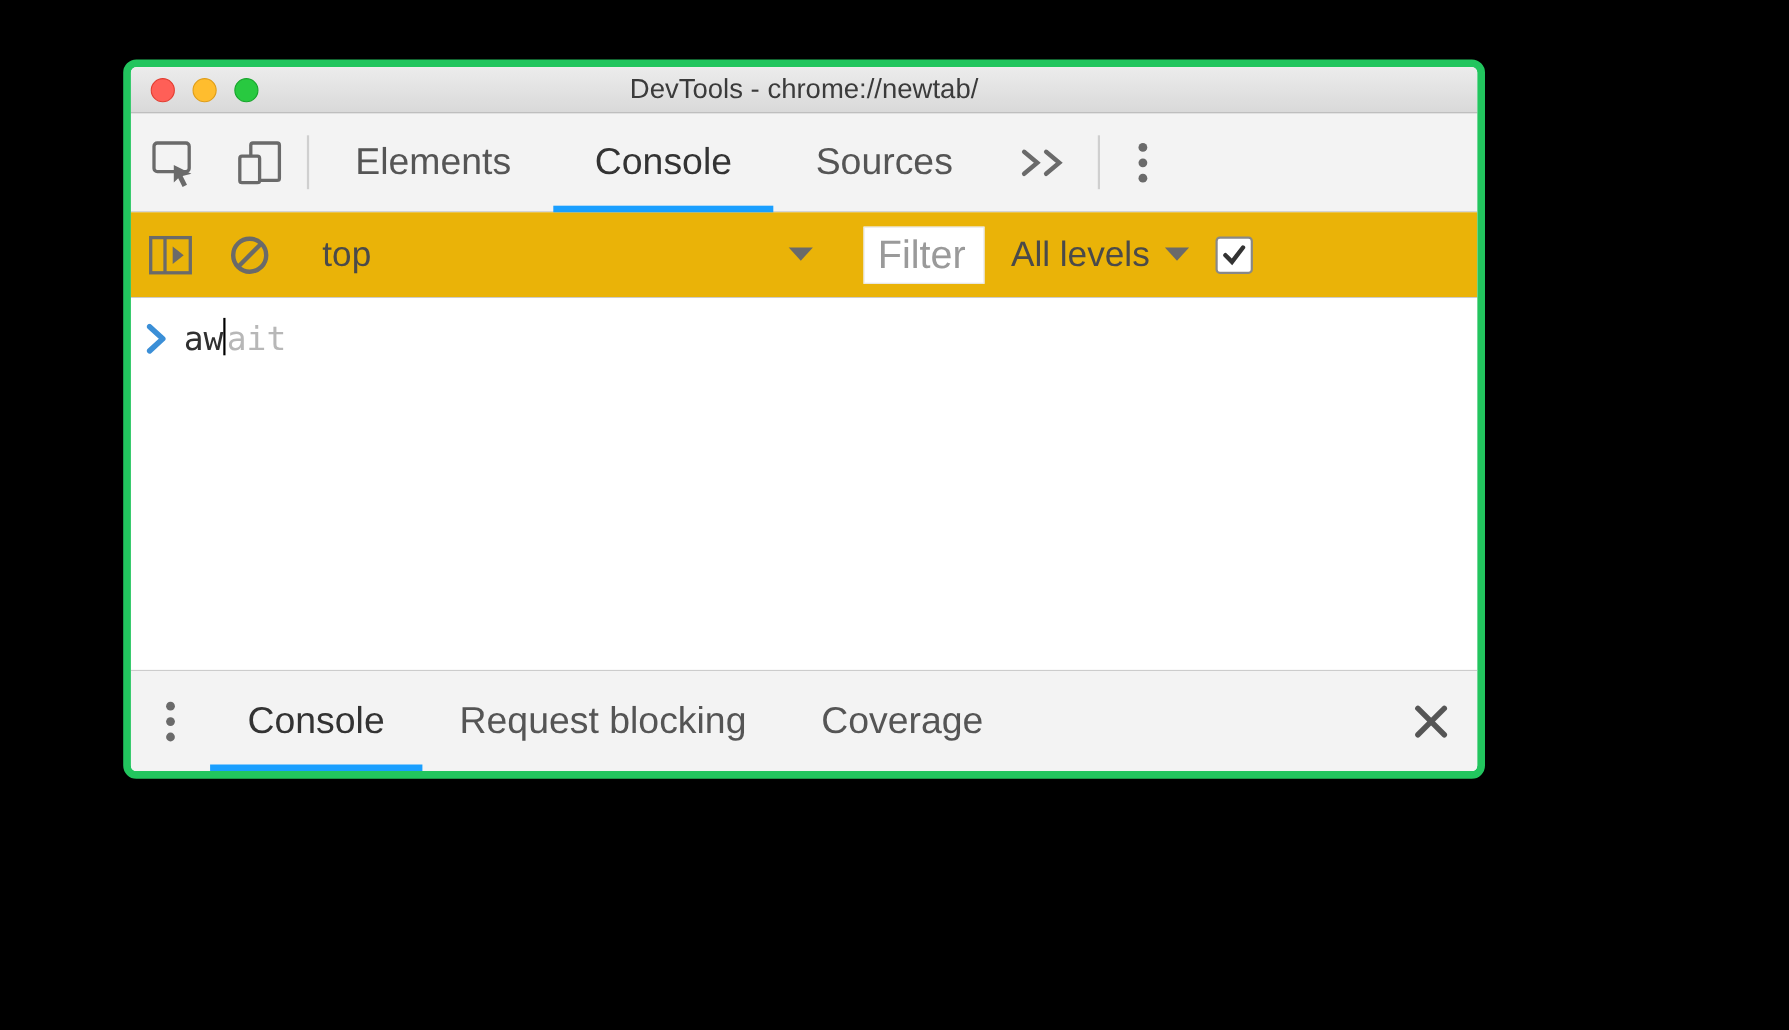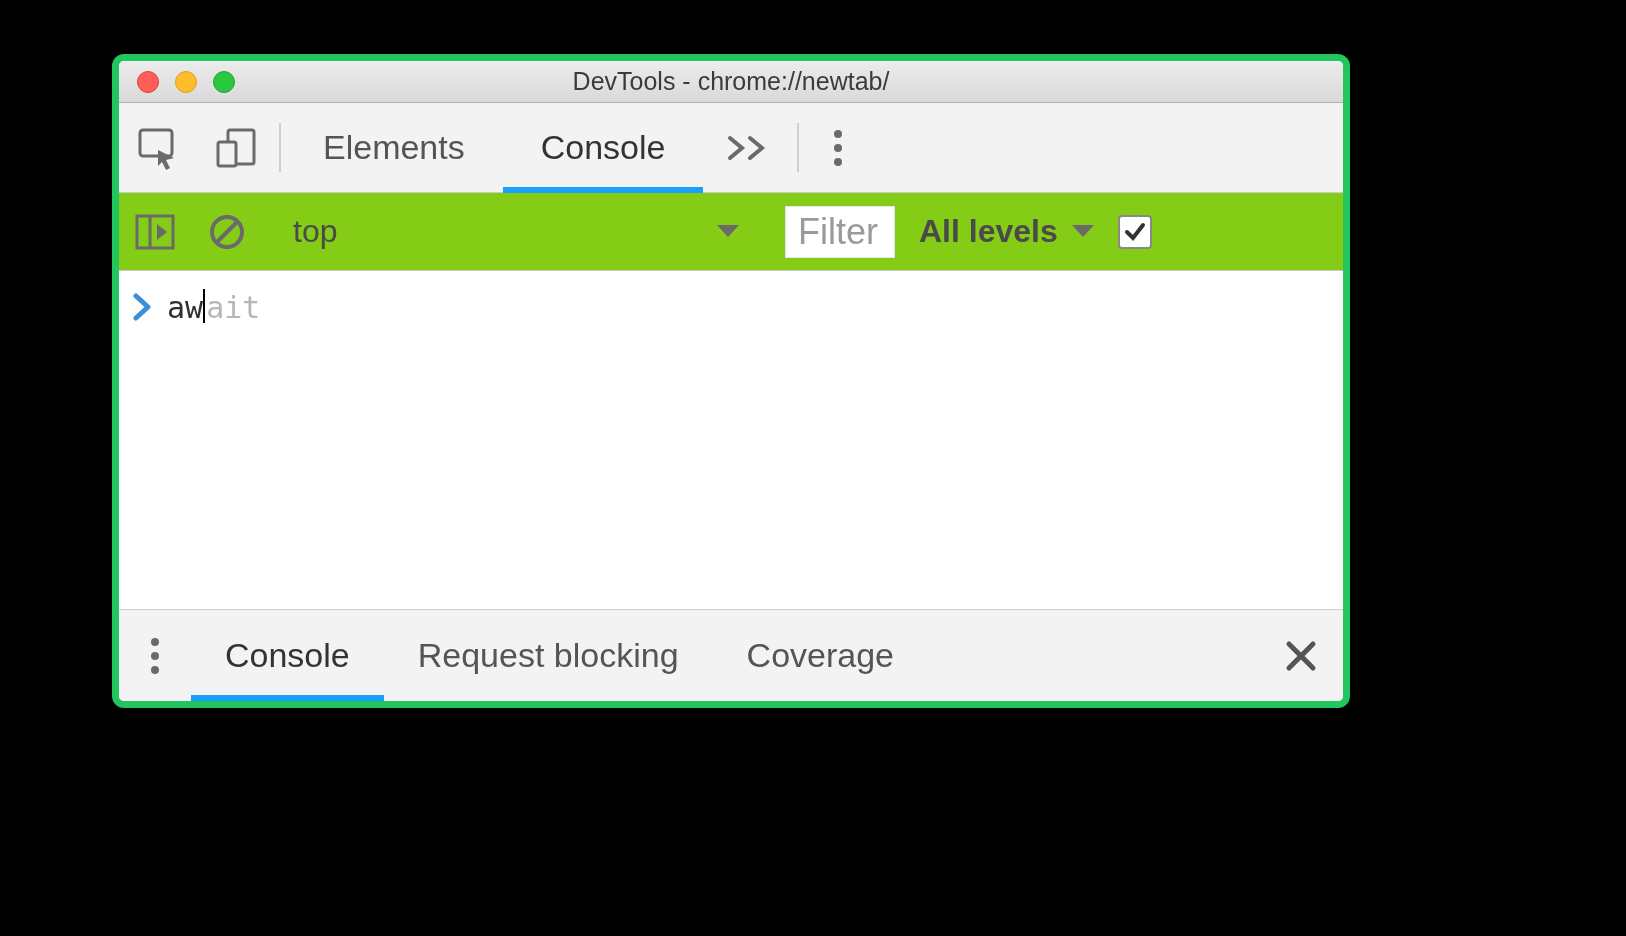--- a/index.html
+++ b/index.html
@@ -105,21 +105,21 @@
   }
   .kebab {
     width: 70px;
     display: flex;
     align-items: center;
     justify-content: center;
   }
   
   .console-toolbar {
     height: 78px;
-    background: #84cc16;
+    background: #eab308;
     border-bottom: 1px solid #ccc;
     display: flex;
     align-items: center;
     font-size: 32px;
     color: #555;
     overflow: hidden;
   }
   .console-toolbar .icon-slot {
     width: 72px;
     display: flex;
@@ -148,21 +148,20 @@
     font-size: 36px;
     margin-left: 14px;
   }
   .levels {
     display: flex;
     align-items: center;
     gap: 12px;
     color: #4a4a4a;
     margin-left: 24px;
     white-space: nowrap;
-    font-weight: bold;
   }
   .checkbox {
     width: 34px;
     height: 34px;
     border: 2px solid #888;
     border-radius: 4px;
     background: #fff;
     display: flex;
     align-items: center;
     justify-content: center;
@@ -237,20 +236,21 @@
     </div>
     <div class="icon-slot icon-btn">
       <svg width="44" height="44" viewBox="0 0 44 44">
         <rect x="14" y="4" width="26" height="34" rx="2" fill="none" stroke="#6a6a6a" stroke-width="3"></rect>
         <rect x="4" y="16" width="18" height="24" rx="2" fill="#f3f3f3" stroke="#6a6a6a" stroke-width="3"></rect>
       </svg>
     </div>
     <div class="vdiv"></div>
     <div class="tab">Elements</div>
     <div class="tab active">Console</div>
+    <div class="tab">Sources</div>
     <div class="more-tabs icon-btn">
       <svg width="44" height="28" viewBox="0 0 44 28">
         <path d="M4 4 L16 14 L4 24" fill="none" stroke="#6a6a6a" stroke-width="4" stroke-linecap="round"></path>
         <path d="M24 4 L36 14 L24 24" fill="none" stroke="#6a6a6a" stroke-width="4" stroke-linecap="round"></path>
       </svg>
     </div>
     <div class="vdiv"></div>
     <div class="kebab icon-btn">
       <svg width="12" height="44" viewBox="0 0 12 44">
         <circle cx="6" cy="8" r="4" fill="#6a6a6a"></circle>

